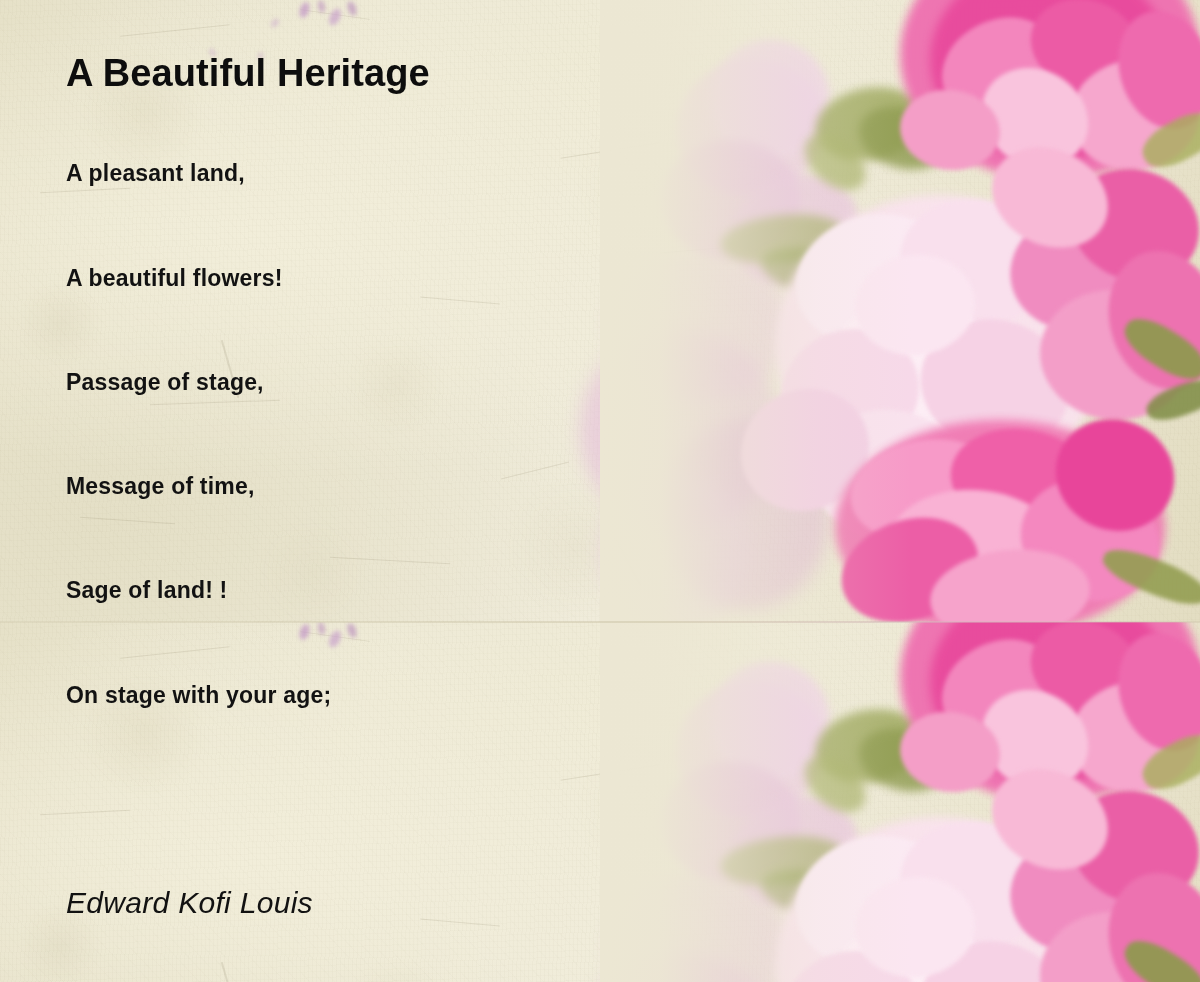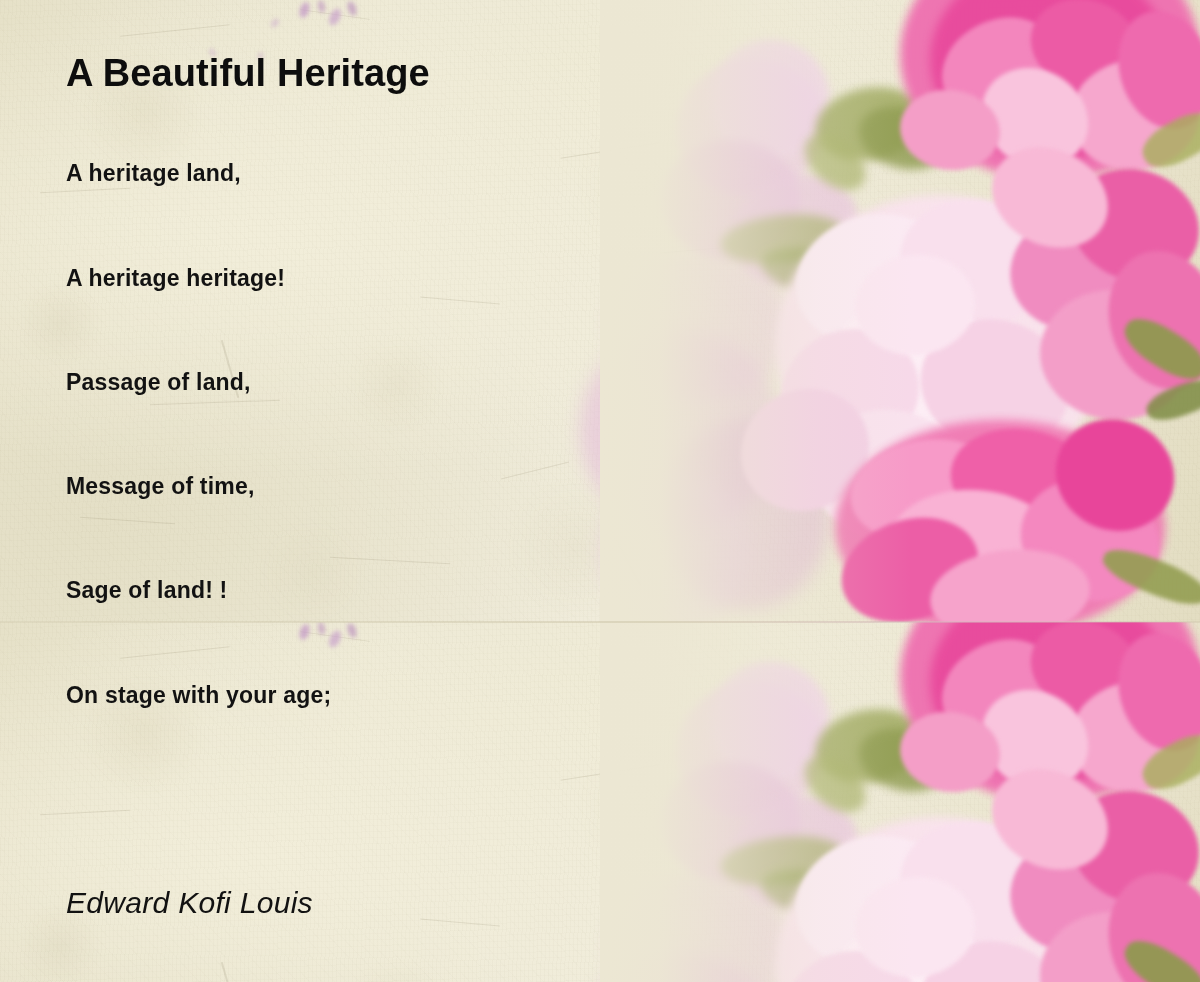--- a/index.html
+++ b/index.html
@@ -341,23 +341,23 @@
       </div>
     </div>
   </div>
 
   <div id="tile-seam"></div>
 
   <div class="poem-layer">
 
     <div id="poem-title">A Beautiful Heritage</div>
 
-    <div class="poem-line" style="top:160px;">A heritage land,</div>
-    <div class="poem-line" style="top:265px;">A heritage heritage!</div>
-    <div class="poem-line" style="top:369px;">Passage of land,</div>
+    <div class="poem-line" style="top:160px;">A pleasant land,</div>
+    <div class="poem-line" style="top:265px;">A beautiful flowers!</div>
+    <div class="poem-line" style="top:369px;">Passage of stage,</div>
     <div class="poem-line" style="top:473px;">Message of time,</div>
     <div class="poem-line" style="top:577px;">Sage of land! !</div>
     <div class="poem-line" style="top:682px;">On stage with your age;</div>
 
     <div id="poem-author">Edward Kofi Louis</div>
   </div>
 
 </div>
 
 </body></html>

